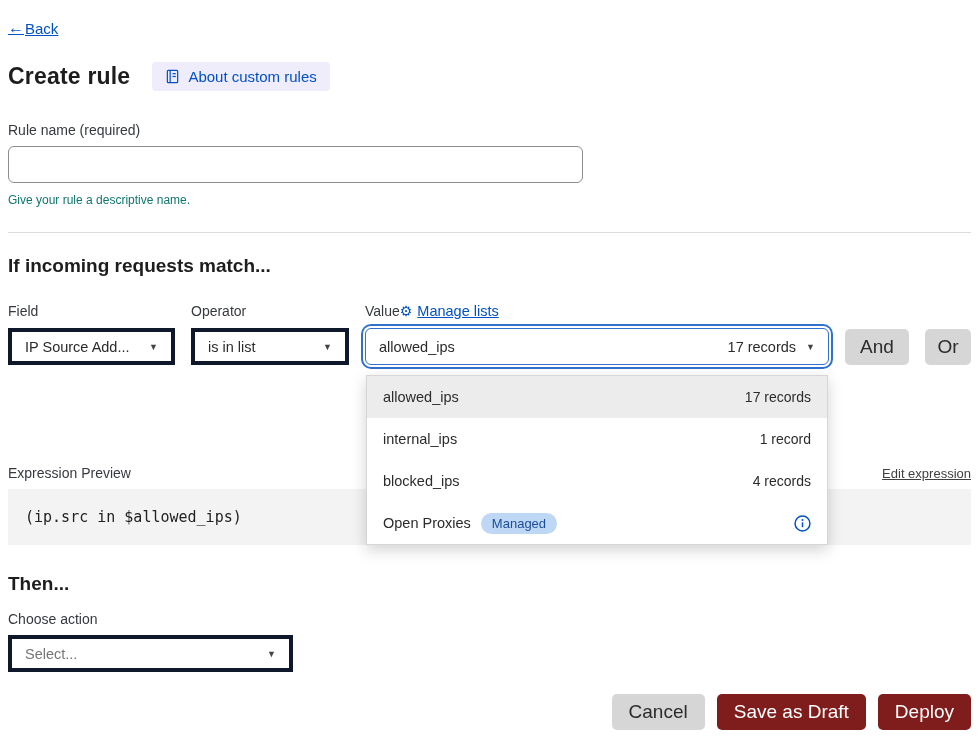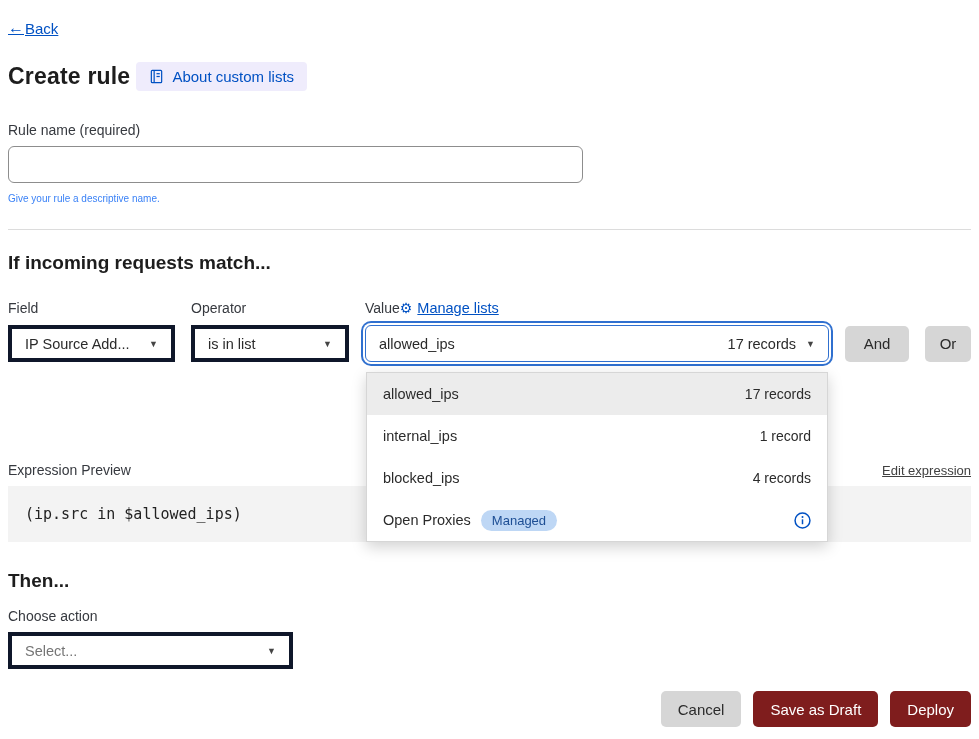--- a/index.html
+++ b/index.html
@@ -14,38 +14,38 @@
 
   
   .back-link {
     display: inline-flex; align-items: center; gap: 1px;
     color: #0051c3; font-size: 15px; text-decoration: underline;
     cursor: pointer; margin-top: 3px;
   }
   .back-link .arrow { font-size: 16px; }
 
   
-  .title-row { display: flex; align-items: center; gap: 6px; margin-top: 25px; }
+  .title-row { display: flex; align-items: center; gap: 22px; margin-top: 25px; }
   h1 { font-size: 23px; font-weight: bold; color: #1d1d1d; letter-spacing: .2px; }
   .about-badge {
     display: inline-flex; align-items: center; gap: 8px;
     background: #efecfc; color: #0051c3; font-size: 15px;
     padding: 6px 13px; border-radius: 4px; cursor: pointer;
   }
 
   .field-label { font-size: 14px; color: #36393f; }
   .mt-label { margin-top: 31px; }
 
   .rule-input {
     margin-top: 8px; width: 575px; height: 37px;
     border: 1px solid #8d8d8d; border-radius: 6px;
     font-size: 14px; padding: 0 11px; font-family: inherit; color:#2b2b2b;
     outline: none; background:#fff;
   }
-  .helper { font-size: 10px; color: #3b82f6; margin-top: 10px; }
+  .helper { font-size: 12px; color: #0f766e; margin-top: 10px; }
 
   .divider { height: 1px; background: #dcdcdc; margin-top: 25px; }
 
   h2 { font-size: 19px; font-weight: bold; color: #1d1d1d; }
   .match-title { margin-top: 22px; }
 
   
   .match-grid {
     display: grid;
     grid-template-columns: 167px 158px 1fr 64px 46px;
@@ -70,21 +70,21 @@
   .select .right-group { display: flex; align-items: center; }
 
   .value-wrap { position: relative; }
   .select.focused {
     border: 1px solid #3070cf; border-radius: 6px;
     box-shadow: 0 0 0 2px #ffffff, 0 0 0 4px #3070cf;
   }
 
   .btn {
     height: 36px; border: none; border-radius: 5px;
-    font-size: 15px; font-family: inherit; cursor: pointer;
+    font-size: 19px; font-family: inherit; cursor: pointer;
     display: inline-flex; align-items: center; justify-content: center;
   }
   .btn-gray { background: #d6d6d6; color: #2b2b2b; }
   .btn-blue { background: #7f1d1d; color: #ffffff; }
   .and-btn, .or-btn { width: 100%; }
 
   
   .dropdown-menu {
     position: absolute; top: calc(100% + 10px); left: 1px; right: 1px;
     background: #fff; border: 1px solid #d6d6d6;
@@ -136,21 +136,21 @@
   
   <div class="title-row">
     <h1>Create rule</h1>
     <span class="about-badge">
       <svg width="15" height="15" viewBox="0 0 16 16" fill="none" stroke="#0051c3" stroke-width="1.3">
         <rect x="2.5" y="1.5" width="11" height="13" rx="1"></rect>
         <line x1="5.5" y1="1.5" x2="5.5" y2="14.5"></line>
         <line x1="8" y1="5" x2="11.5" y2="5"></line>
         <line x1="8" y1="8" x2="11.5" y2="8"></line>
       </svg>
-      <span>About custom lists</span>
+      <span>About custom rules</span>
     </span>
   </div>
 
   
   <div class="field-label mt-label">Rule name (required)</div>
   <input class="rule-input" type="text" value="" style="">
   <div class="helper">Give your rule a descriptive name.</div>
 
   <div class="divider"></div>
 

